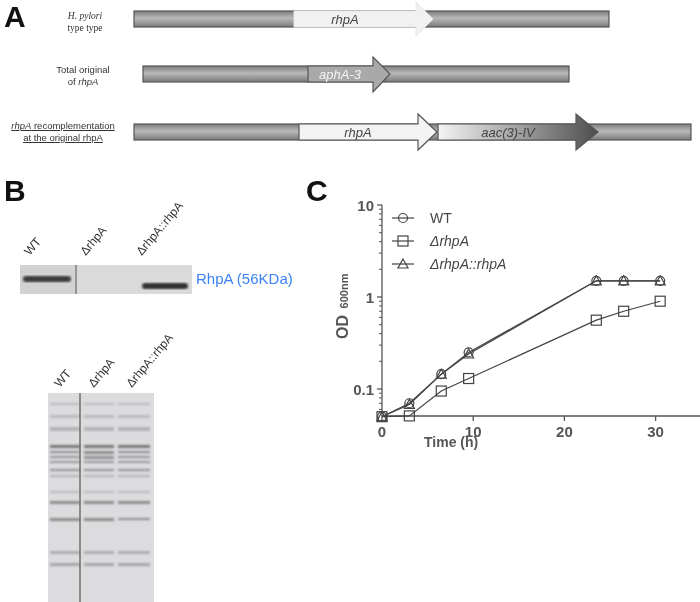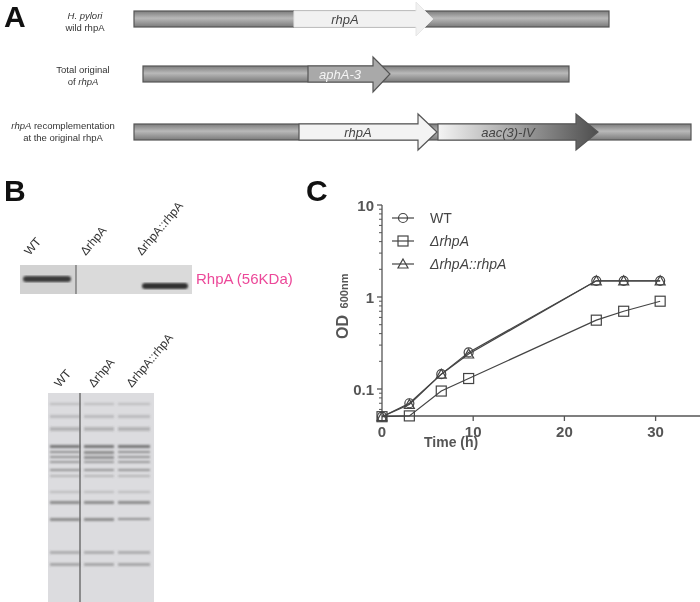--- a/index.html
+++ b/index.html
@@ -7,36 +7,36 @@
            font-family: "Liberation Sans", sans-serif; color: #222; }
     .abs { position: absolute; }
     .panel-letter { position: absolute; font-family: "Liberation Sans", sans-serif;
                     font-weight: bold; font-size: 30px; color: #111; line-height: 1; }
     .row-label { position: absolute; font-size: 9.5px; color: #333; text-align: center;
                  line-height: 12px; white-space: nowrap; }
     .row-label i { font-style: italic; }
     svg text { font-family: "Liberation Sans", sans-serif; }
     .lane-label { position: absolute; font-size: 12px; color: #333;
                   transform-origin: left bottom; transform: rotate(-50deg); white-space: nowrap; }
-    .blot-label { position: absolute; font-size: 15px; color: #ec4899; white-space: nowrap; }
+    .blot-label { position: absolute; font-size: 15px; color: #3b82f6; white-space: nowrap; }
   </style>
 </head>
 <body>
 
 <div class="panel-letter" style="left:4px; top:2px;">A</div>
 
-<div class="row-label" style="left:40px; top:10px; width:90px;">
+<div class="row-label" style="left:40px; top:10px; width:90px;font-family:Liberation Serif, serif;">
   <i>H. pylori</i><br>
-  <span>wild rhpA</span>
+  <span>type type</span>
 </div>
 <div class="row-label" style="left:38px; top:64px; width:90px;">
   <span>Total original</span><br>
   <span>of </span><i>rhpA</i>
 </div>
-<div class="row-label" style="left:4px; top:120px; width:118px;">
+<div class="row-label" style="left:4px; top:120px; width:118px;text-decoration:underline;">
   <i>rhpA</i><span> recomplementation</span><br>
   <span>at the original rhpA</span>
 </div>
 
 <svg class="abs" style="left:0; top:0;" width="700" height="160">
   <defs>
     <linearGradient id="barGrad" x1="0" y1="0" x2="0" y2="1">
       <stop offset="0" stop-color="#7c7c7c"></stop>
       <stop offset="0.45" stop-color="#b9b9b9"></stop>
       <stop offset="1" stop-color="#7a7a7a"></stop>

